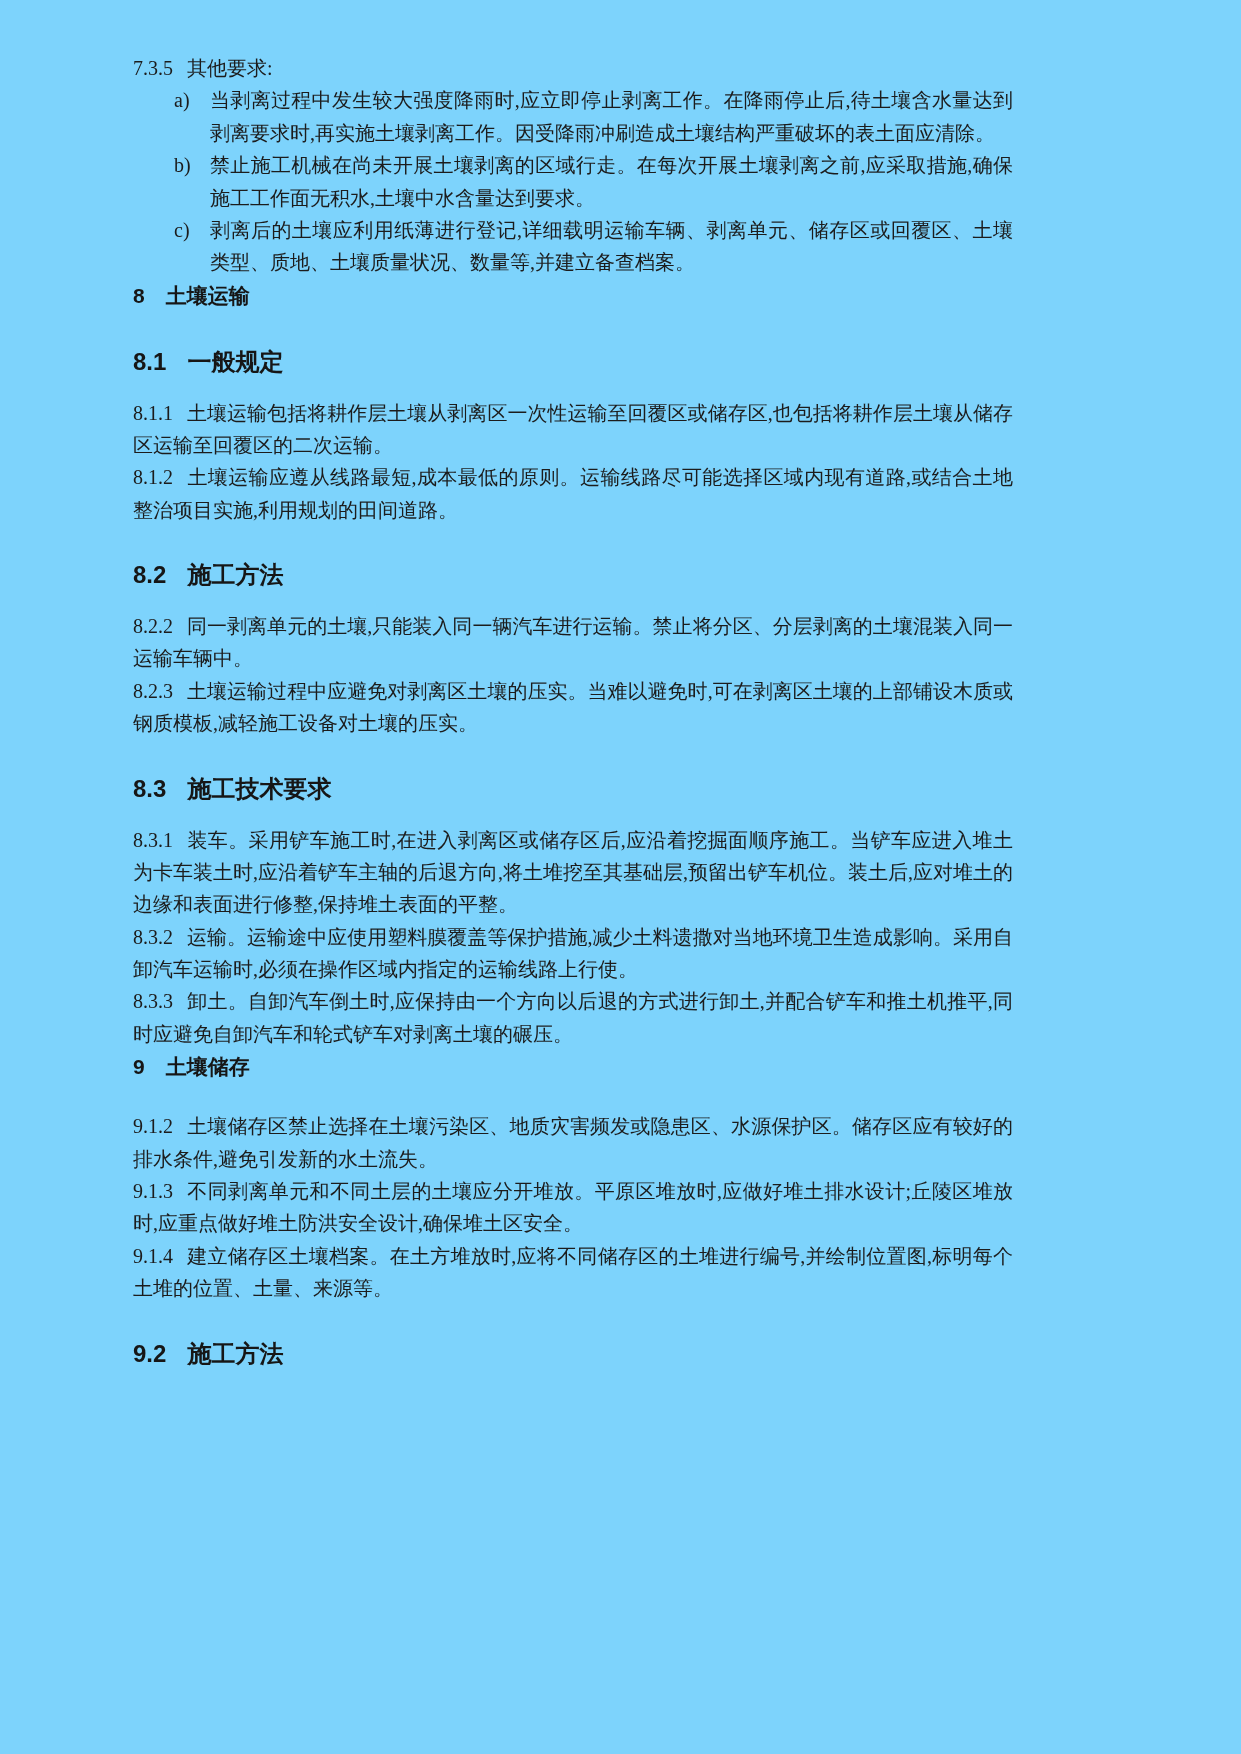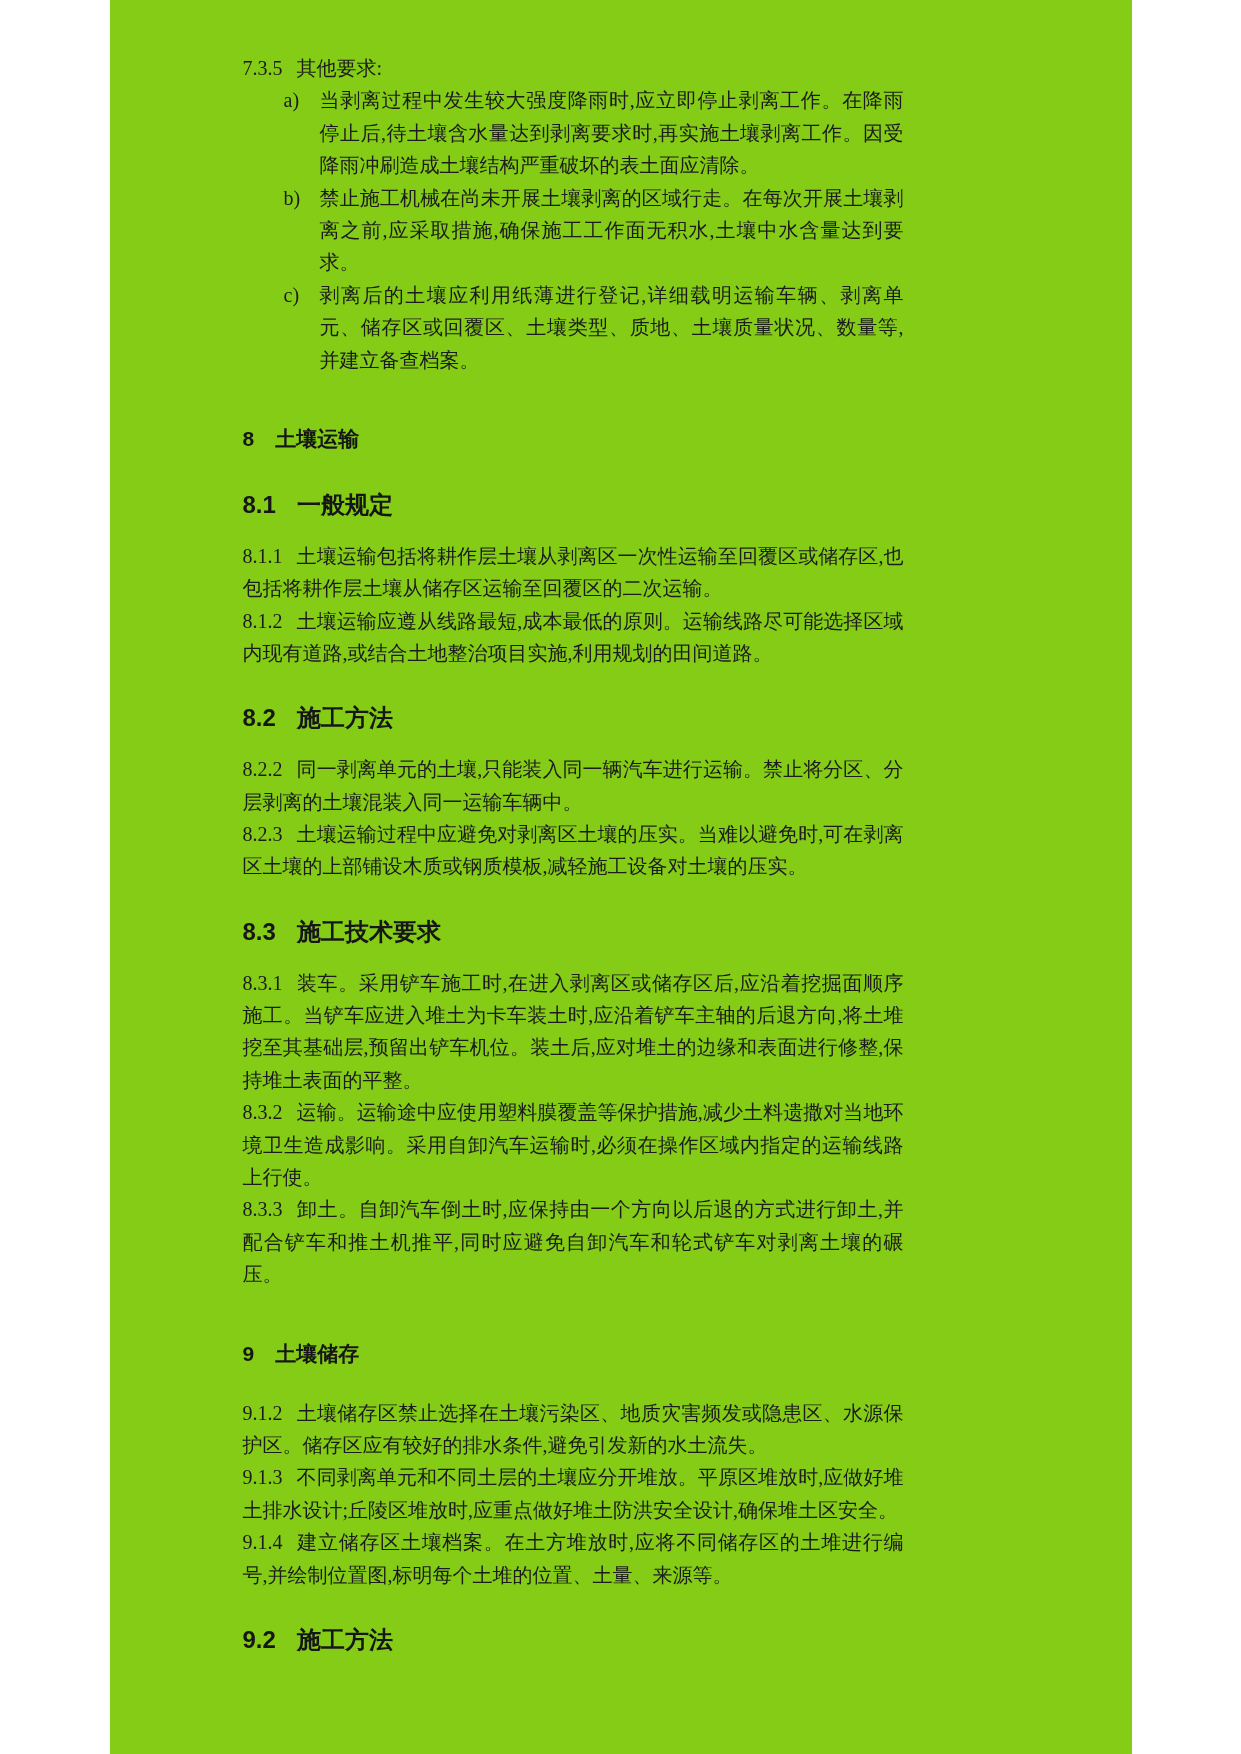--- a/index.html
+++ b/index.html
@@ -1,22 +1,22 @@
 <!DOCTYPE html>
 <html lang="zh"><head>
 <meta charset="utf-8">
 <style>
   * { margin: 0; padding: 0; box-sizing: border-box; }
   html, body { background: #ffffff; }
   .page {
     position: relative;
-    width: 1022px;
+    width: 1241px;
     height: 1754px;
     margin: 0 auto;
-    background: #84cc16;
+    background: #7dd3fc;
     color: #1c1c1c;
     font-family: "Liberation Serif", "DejaVu Serif", serif;
     font-size: 20px;
     line-height: 1.62;
     padding: 52px 228px 40px 133px;
     overflow: hidden;
   }
   .para {
     text-align: justify;
   }
@@ -40,21 +40,20 @@
     font-family: "Liberation Sans", "DejaVu Sans", sans-serif;
     font-weight: bold;
     color: #161616;
   }
   .heading .hnum {
     display: inline-block;
     margin-right: 21px;
   }
   .chapter {
     font-size: 21px;
-    margin-top: 46px;
     margin-bottom: 26px;
   }
   .section {
     font-size: 24px;
     margin-top: 30px;
     margin-bottom: 15px;
   }
 </style>
 </head>
 <body>

